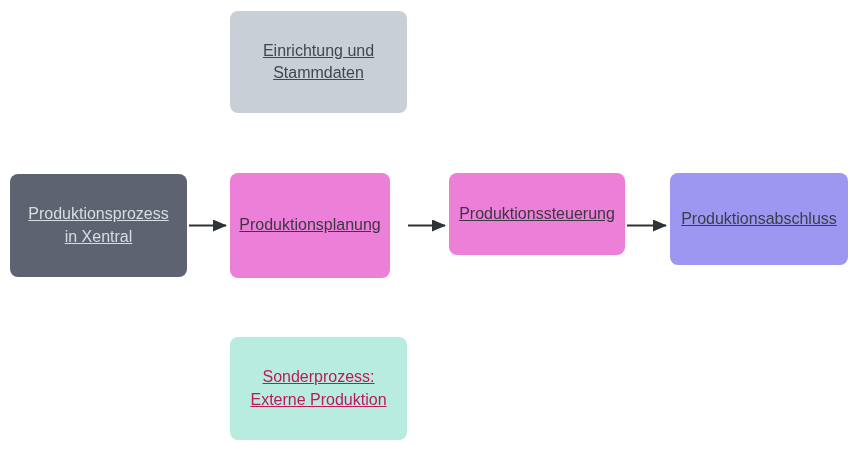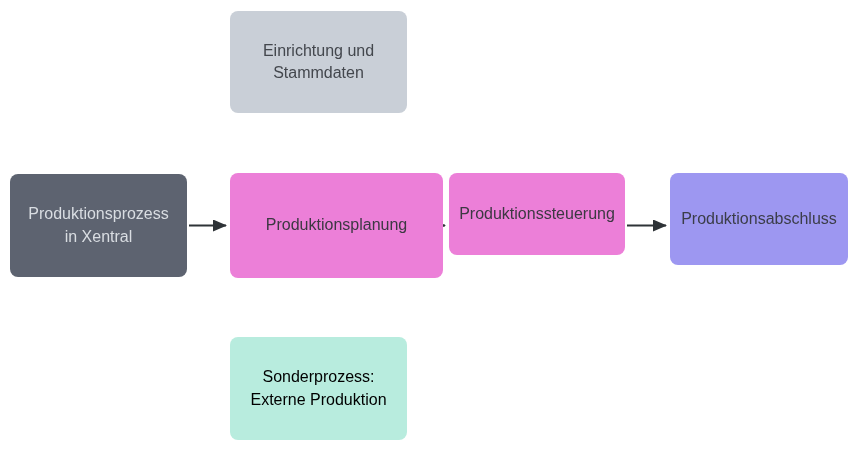--- a/index.html
+++ b/index.html
@@ -24,20 +24,21 @@
     pointer-events: none;
   }
   .node {
     position: absolute;
     border-radius: 8px;
     display: flex;
     align-items: center;
     justify-content: center;
     box-sizing: border-box;
     padding: 0 8px;
+    text-decoration: underline;
   }
   .node .label {
     font-size: 16px;
     line-height: 1.4;
     text-align: center;
     white-space: pre-line;
   }
   
   .fill-lightgray { background-color: #c9cfd7; color: #43474d; }
   .fill-dark      { background-color: #5d6370; color: #d9dde2; }
@@ -64,30 +65,30 @@
   <div class="node fill-lightgray" style="left: 230px; top: 11px; width: 177px; height: 102px; background-color: rgb(201, 207, 215); color: rgb(67, 71, 77);" data-bind-style="background-color:diagram.nodes.0.fill;color:diagram.nodes.0.text_color">
     <span class="label" data-bind="diagram.nodes.0.label">Einrichtung und
 Stammdaten</span>
   </div>
 
   <div class="node fill-dark" style="left: 10px; top: 174px; width: 177px; height: 103px; background-color: rgb(93, 99, 112); color: rgb(217, 221, 226);" data-bind-style="background-color:diagram.nodes.1.fill;color:diagram.nodes.1.text_color">
     <span class="label" data-bind="diagram.nodes.1.label">Produktionsprozess
 in Xentral</span>
   </div>
 
-  <div class="node fill-pink" style="left: 230px; top: 173px; width: 213px; height: 105px; background-color: rgb(236, 127, 216); color: rgb(60, 56, 66);" data-bind-style="background-color:diagram.nodes.2.fill;color:diagram.nodes.2.text_color">
+  <div class="node fill-pink" style="left: 230px; top: 173px; width: 160px; height: 105px; background-color: rgb(236, 127, 216); color: rgb(60, 56, 66);" data-bind-style="background-color:diagram.nodes.2.fill;color:diagram.nodes.2.text_color">
     <span class="label" data-bind="diagram.nodes.2.label">Produktionsplanung</span>
   </div>
 
   <div class="node fill-pink" style="left: 449px; top: 173px; width: 176px; height: 82px; background-color: rgb(236, 127, 216); color: rgb(60, 56, 66);" data-bind-style="background-color:diagram.nodes.3.fill;color:diagram.nodes.3.text_color">
     <span class="label" data-bind="diagram.nodes.3.label">Produktionssteuerung</span>
   </div>
 
   <div class="node fill-purple" style="left: 670px; top: 173px; width: 178px; height: 92px; background-color: rgb(157, 151, 241); color: rgb(59, 61, 73);" data-bind-style="background-color:diagram.nodes.4.fill;color:diagram.nodes.4.text_color">
     <span class="label" data-bind="diagram.nodes.4.label">Produktionsabschluss</span>
   </div>
 
-  <div class="node fill-mint" style="left: 230px; top: 337px; width: 177px; height: 103px; background-color: rgb(184, 236, 222); color: #000000;" data-bind-style="background-color:diagram.nodes.5.fill;color:diagram.nodes.5.text_color">
+  <div class="node fill-mint" style="left: 230px; top: 337px; width: 177px; height: 103px; background-color: rgb(184, 236, 222); color: #be185d;" data-bind-style="background-color:diagram.nodes.5.fill;color:diagram.nodes.5.text_color">
     <span class="label" data-bind="diagram.nodes.5.label">Sonderprozess:
 Externe Produktion</span>
   </div>
 
 </div>
 
 </body></html>

